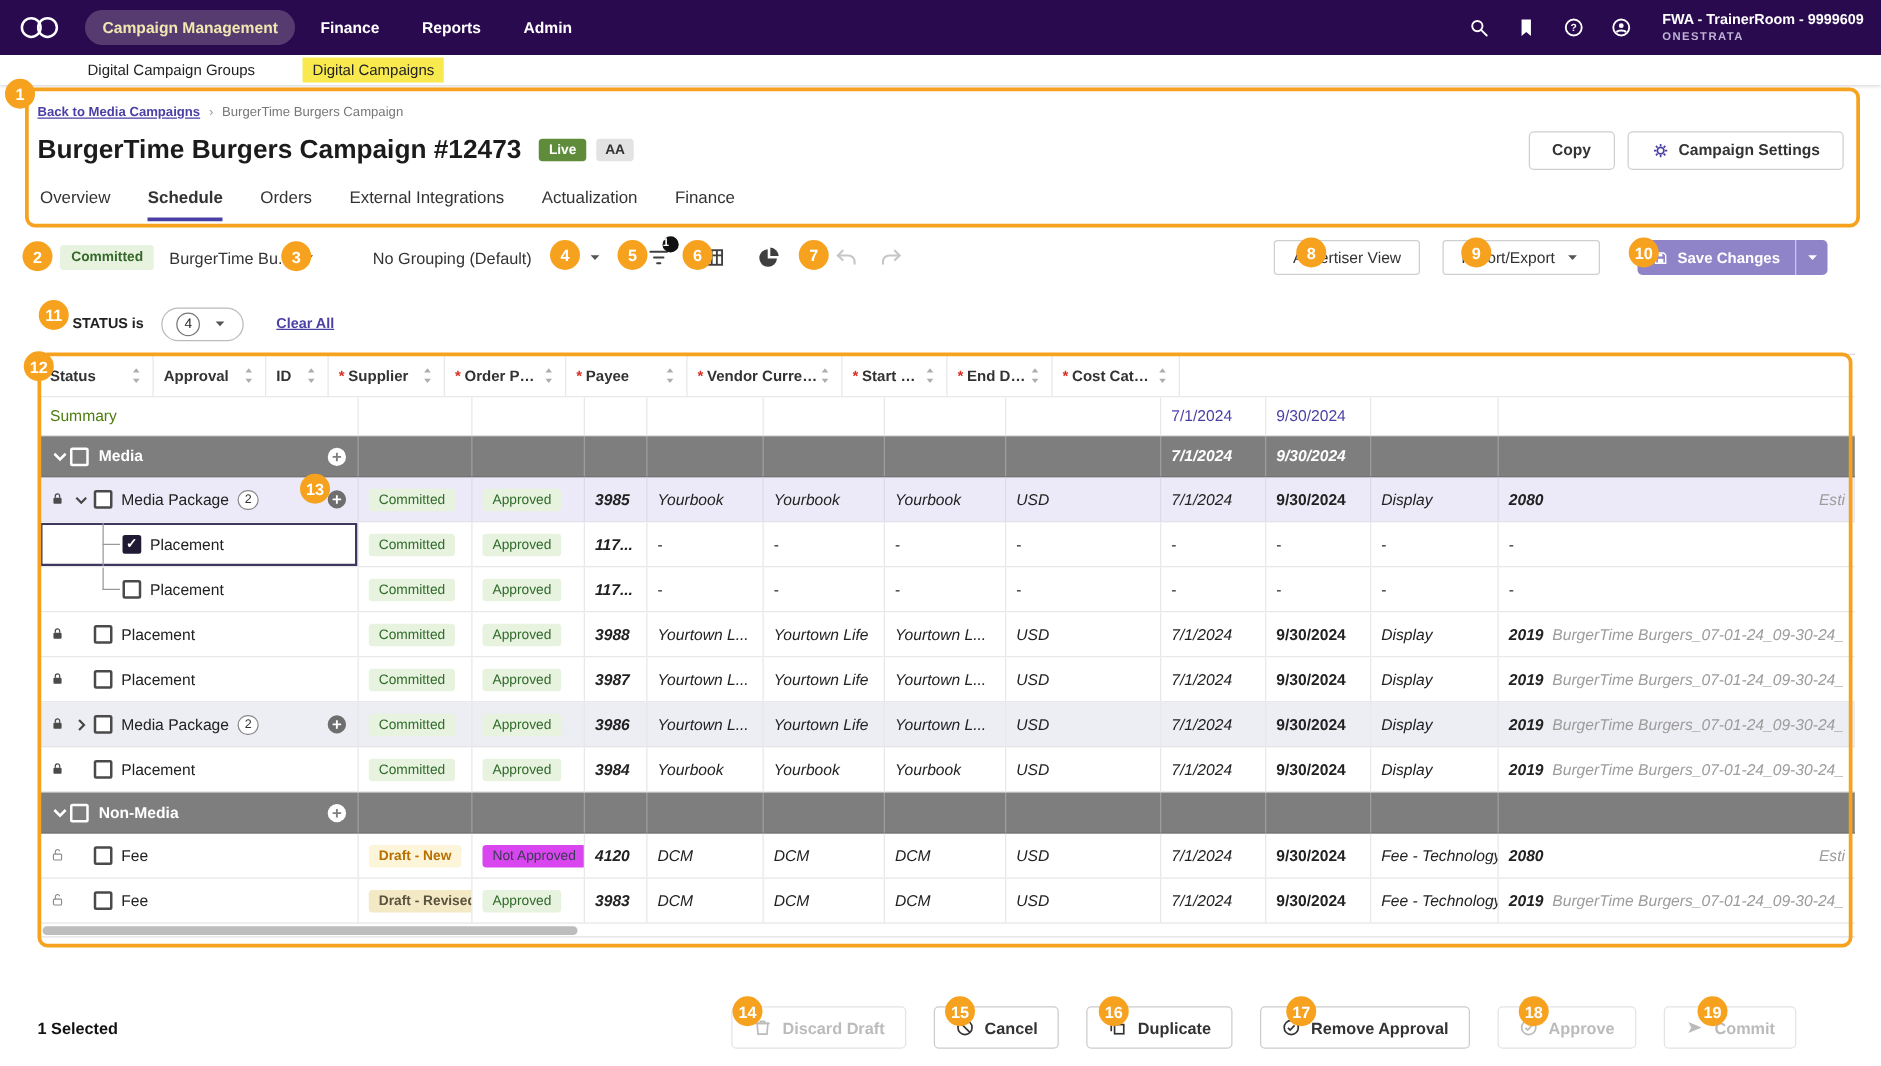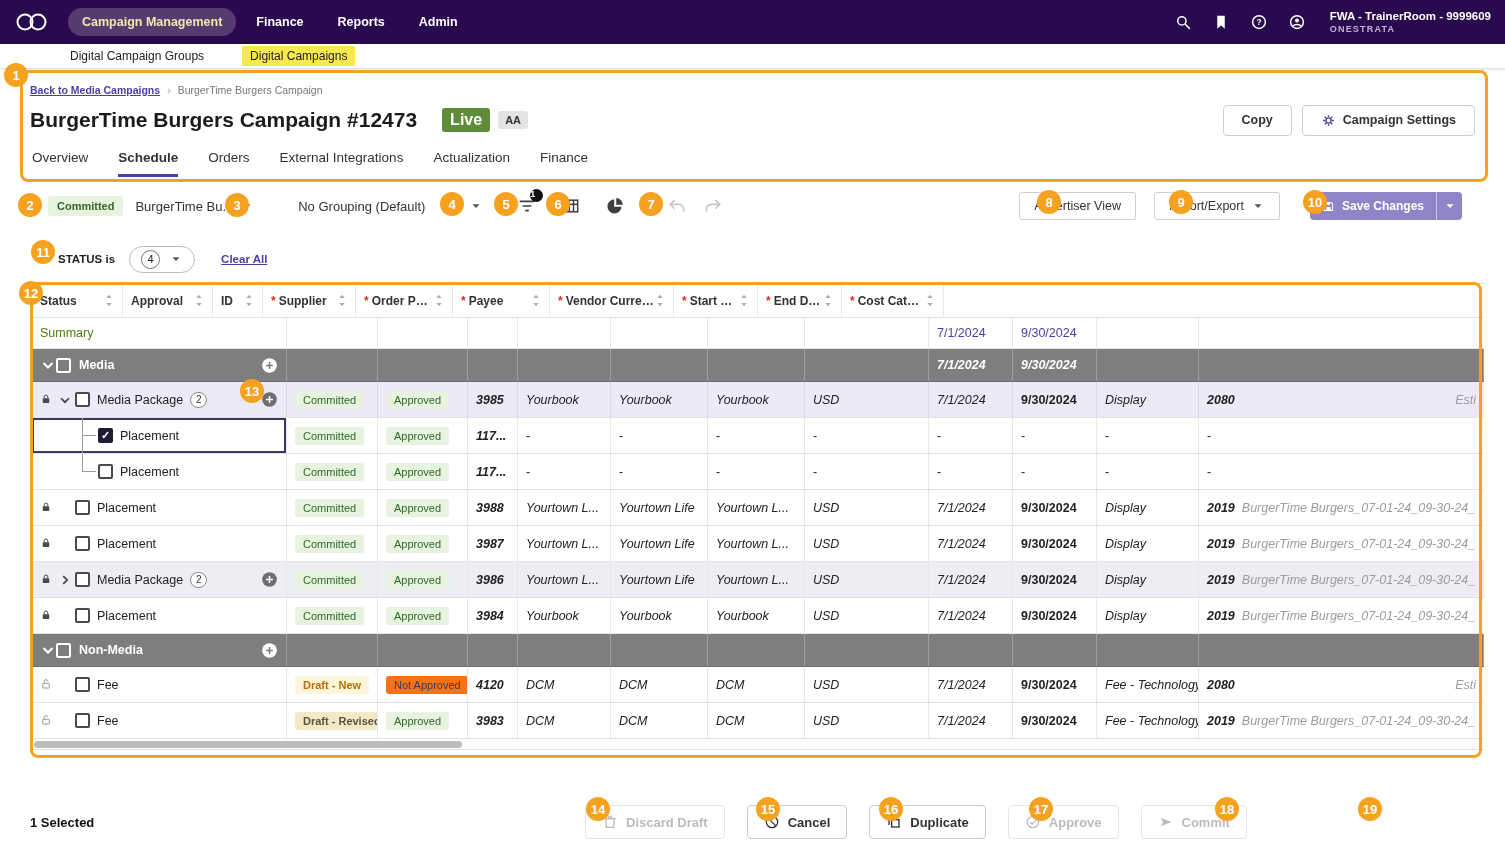--- a/index.html
+++ b/index.html
@@ -31,21 +31,21 @@
   .subnav-item.active { background:#F8E94E; }
 
   
   .campaign-header { padding:16px 30px 0 30px; background:#fff; }
   .breadcrumb { font-size:10.5px; display:flex; align-items:center; gap:7px; }
   .back-link { color:#4A3FA5; font-weight:700; text-decoration:underline; cursor:pointer; }
   .crumb-sep { color:#999; }
   .crumb-current { color:#777; }
   .title-row { display:flex; align-items:center; margin-top:9px; height:30px; }
   .page-title { font-size:21px; font-weight:700; color:#1b1b1b; }
-  .badge-live { background:#5E8C3A; color:#fff; font-size:16px; font-weight:700; padding:3px 8px; border-radius:3px; margin-left:25px; }
+  .badge-live { background:#5E8C3A; color:#fff; font-size:11px; font-weight:700; padding:3px 8px; border-radius:3px; margin-left:14px; }
   .badge-aa { background:#E3E3E3; color:#333; font-size:11px; font-weight:700; padding:3px 7px; border-radius:3px; margin-left:8px; }
   .header-buttons { margin-left:auto; display:flex; gap:10px; }
   .btn { background:#fff; border:1px solid #CFCFCF; border-radius:4px; font-size:12.5px; font-weight:700; color:#333;
          padding:7px 18px; display:inline-flex; align-items:center; gap:7px; cursor:pointer; font-family:inherit; }
   .gear-ic { width:15px; height:15px; color:#4A3FA5; }
   .gear-ic svg { width:15px; height:15px; }
   .tabs { display:flex; gap:30px; margin-top:15px; padding-left:2px; }
   .tab { font-size:13.5px; color:#333; padding-bottom:9px; cursor:pointer; border-bottom:3px solid transparent; white-space:nowrap; }
   .tab.active { font-weight:700; border-bottom-color:#4A3FA5; }
 
@@ -131,21 +131,21 @@
 
   .tree { position:relative; width:16px; height:36px; margin-left:42px; flex:none; }
   .tree .v { position:absolute; left:0; top:0; width:1px; background:#9a9a9a; }
   .tree-mid .v { height:36px; } .tree-end .v { height:18px; }
   .tree .h { position:absolute; left:0; top:17px; width:14px; height:1px; background:#9a9a9a; }
 
   .cell-badge { font-size:11px; padding:3px 8px; border-radius:3px; white-space:nowrap; }
   .b-green { background:#E7F2DF; color:#2F6B2B; }
   .b-draft-new { background:#FCF5D9; color:#B96E00; font-weight:700; }
   .b-draft-rev { background:#F3E9C4; color:#5a5340; font-weight:700; }
-  .b-lav { background:#f97316; color:#3A3A55; }
+  .b-lav { background:#d946ef; color:#3A3A55; }
 
   .v-it { font-style:italic; }
   .v-id { font-style:italic; font-weight:700; }
   .v-b  { font-weight:700; }
   .est-id { font-style:italic; font-weight:700; flex:none; }
   .est-name { font-style:italic; color:#9C9C9C; margin-left:7px; overflow:hidden; }
   .est-name.far { margin-left:auto; }
 
   .hscroll { height:11px; position:relative; background:#fff; border-bottom:1px solid #E2E2E2; }
   .hscroll-thumb { position:absolute; left:2px; top:2px; height:7px; width:428px; background:#BDBDBD; border-radius:4px; cursor:pointer; }
@@ -990,20 +990,29 @@
         <span class="f-lbl">Cancel</span>
       </button>
       <button class="fbtn">
         <span class="f-ic">
           <svg viewBox="0 0 24 24" fill="none" stroke="currentColor" stroke-width="2">
             <rect x="8.5" y="8.5" width="11" height="11"></rect>
             <path d="M15.5 5.5h-11v11"></path>
           </svg>
         </span>
         <span class="f-lbl">Duplicate</span>
+      </button>
+      <button class="fbtn">
+        <span class="f-ic">
+          <svg viewBox="0 0 24 24" fill="none" stroke="currentColor" stroke-width="2">
+            <circle cx="12" cy="12" r="8.5"></circle>
+            <path d="M8 12.4l2.7 2.7 5.3-5.6"></path>
+          </svg>
+        </span>
+        <span class="f-lbl">Remove Approval</span>
       </button>
       <button class="fbtn disabled">
         <span class="f-ic">
           <svg viewBox="0 0 24 24" fill="none" stroke="currentColor" stroke-width="2">
             <circle cx="12" cy="12" r="8.5"></circle>
             <path d="M8 12.4l2.7 2.7 5.3-5.6"></path>
           </svg>
         </span>
         <span class="f-lbl">Approve</span>
       </button>

